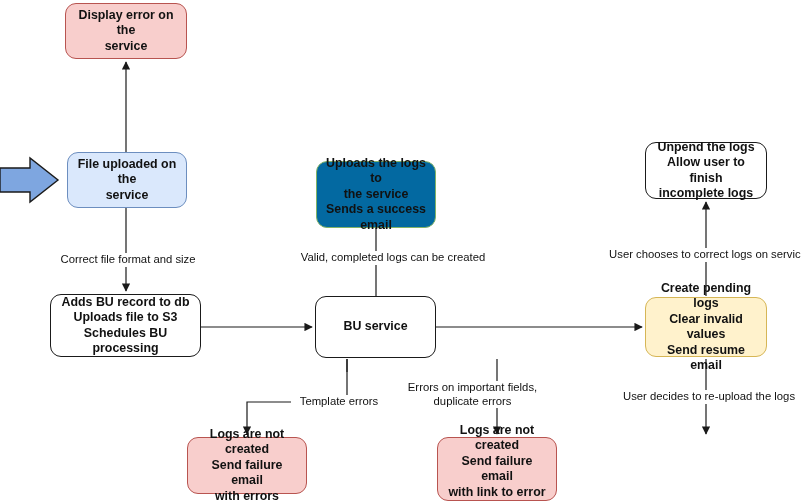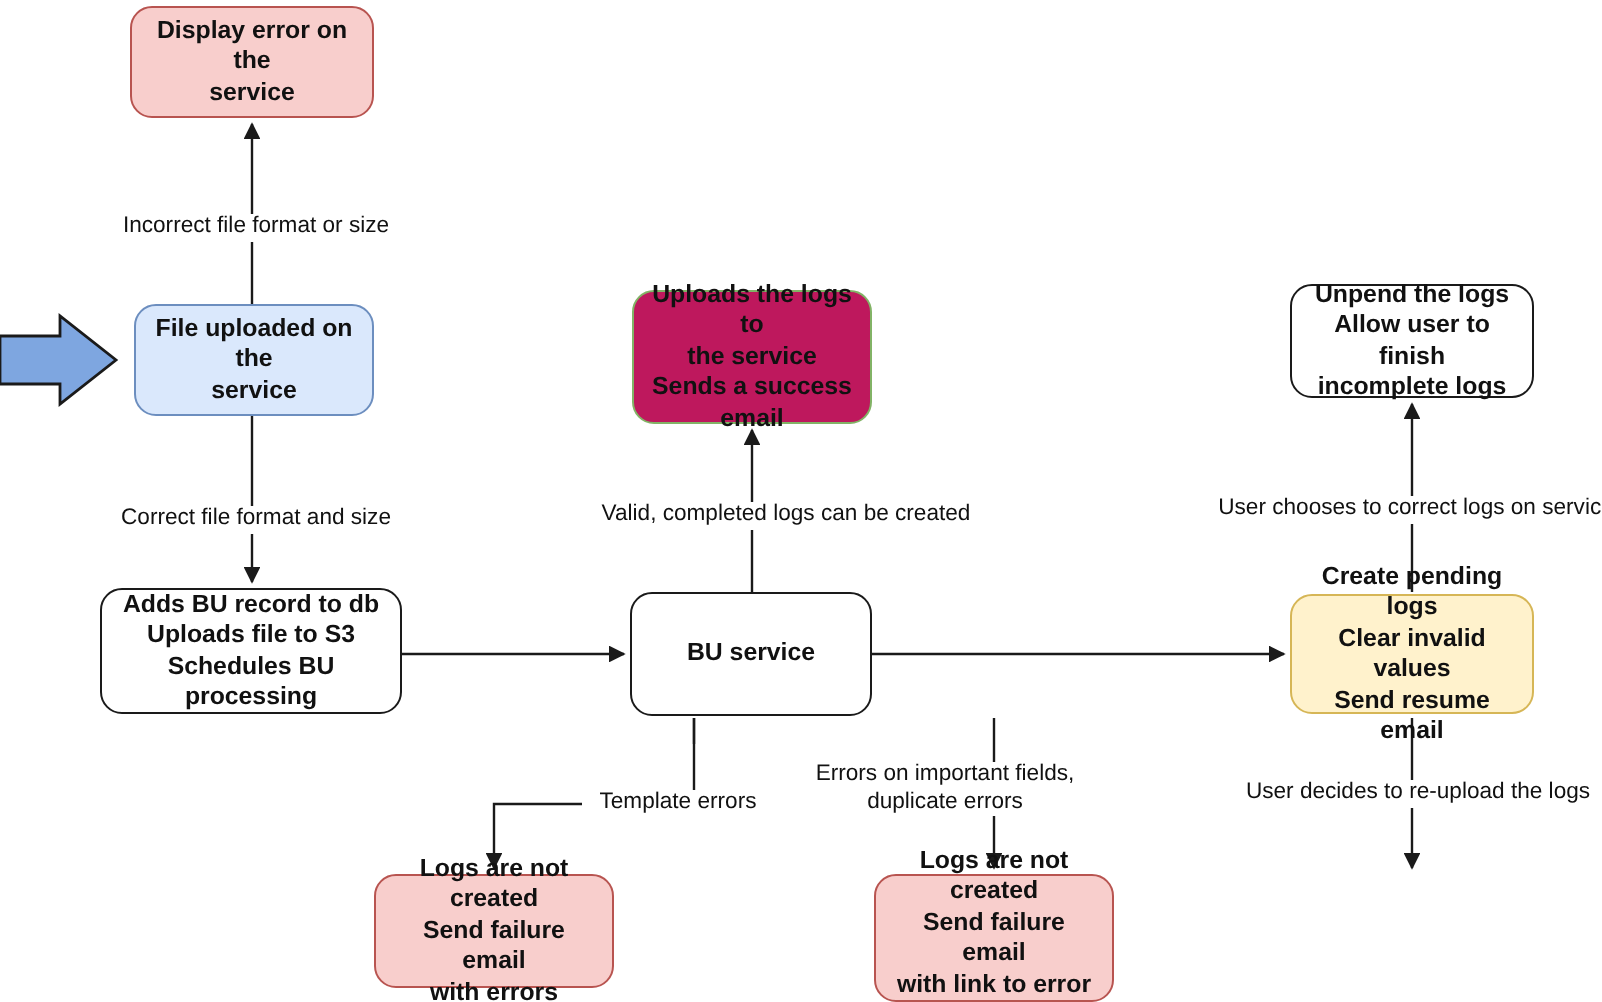--- a/index.html
+++ b/index.html
@@ -38,21 +38,21 @@
     font-size: 12.4px;
     line-height: 15.5px;
     color: #111111;
     padding: 2px 6px;
     white-space: pre-line;
     font-weight: bold;
   }
   .node-white  { background: #ffffff; }
   .node-blue   { background: #dae8fc; border-color: #6c8ebf; }
   .node-pink   { background: #f8cecc; border-color: #b85450; }
-  .node-green  { background: #be185d; border-color: #82b366; }
+  .node-green  { background: #0369a1; border-color: #82b366; margin-top: 16px; }
   .node-yellow { background: #fff2cc; border-color: #d6b656; }
 
   .edge-label {
     position: absolute;
     font-size: 11.3px;
     line-height: 13.5px;
     color: #111111;
     background: #ffffff;
     text-align: center;
     white-space: pre-line;
@@ -128,21 +128,20 @@
 
   <div class="node node-white" style="left:645px; top:142px; width:122px; height:57px;">Unpend the logs
 Allow user to finish
 incomplete logs</div>
 
   <div class="node node-yellow" style="left:645px; top:297px; width:122px; height:60px;">Create pending logs
 Clear invalid values
 Send resume email</div>
 
 
-  <div class="edge-label" style="left:56px; top:107px; width:140px;">Incorrect file format or size</div>
 
   <div class="edge-label" style="left:56px; top:253px; width:140px;">Correct file format and size</div>
 
   <div class="edge-label" style="left:295px; top:251px; width:192px;">Valid, completed logs can be created</div>
 
 
   <div class="edge-label" style="left:291px; top:395px; width:92px;">Template errors</div>
 
   <div class="edge-label" style="left:393px; top:381px; width:155px;">Errors on important fields,
 duplicate errors</div>

